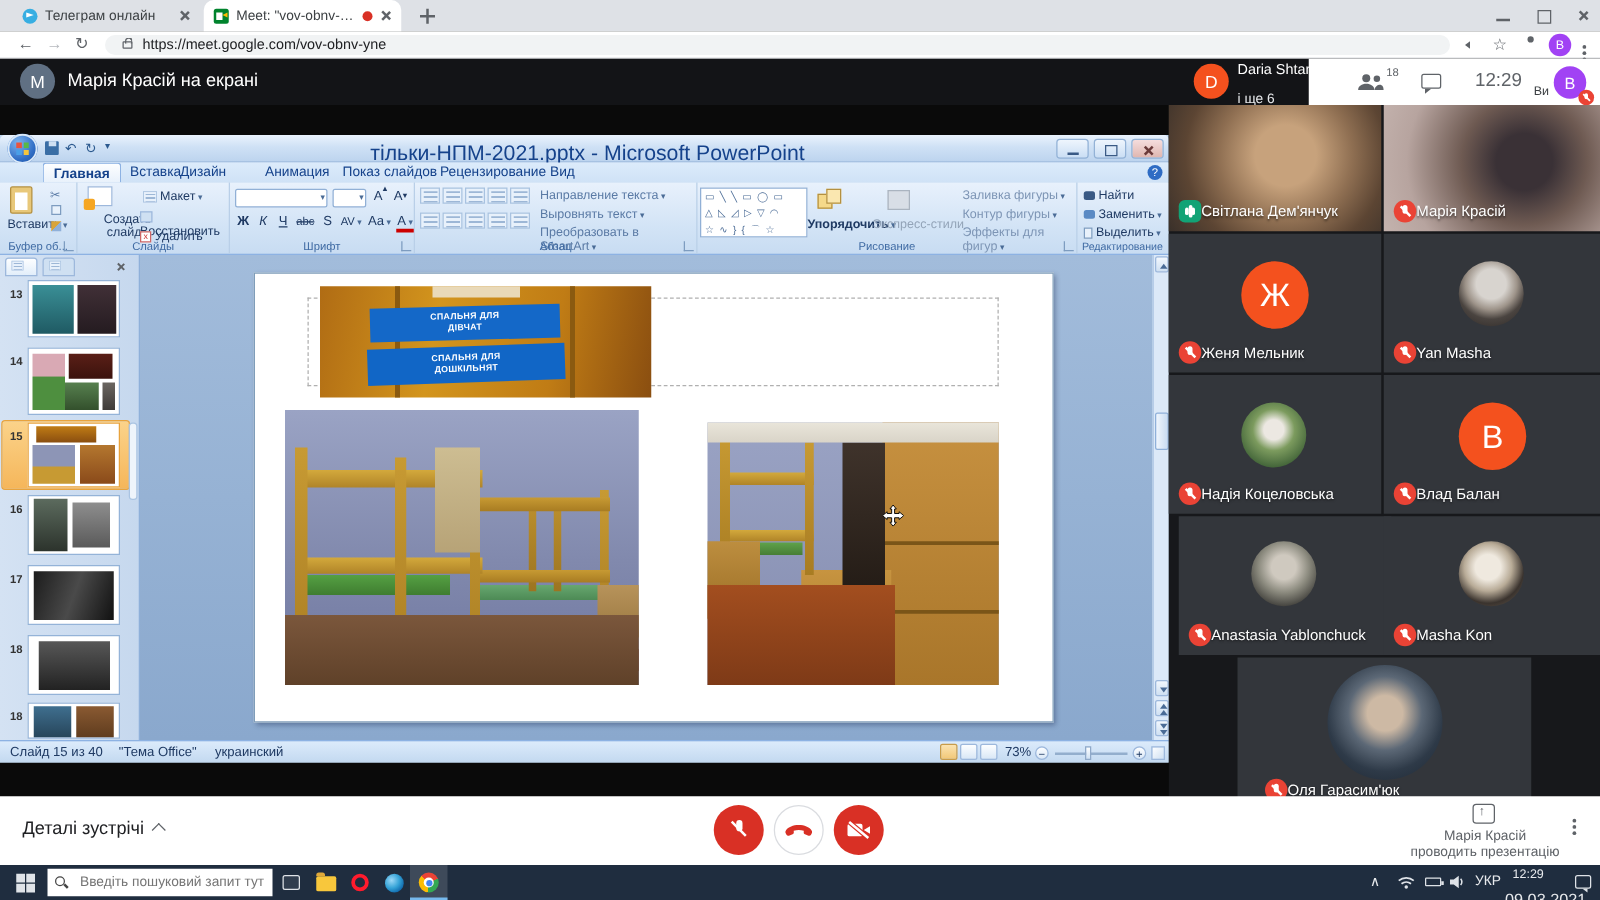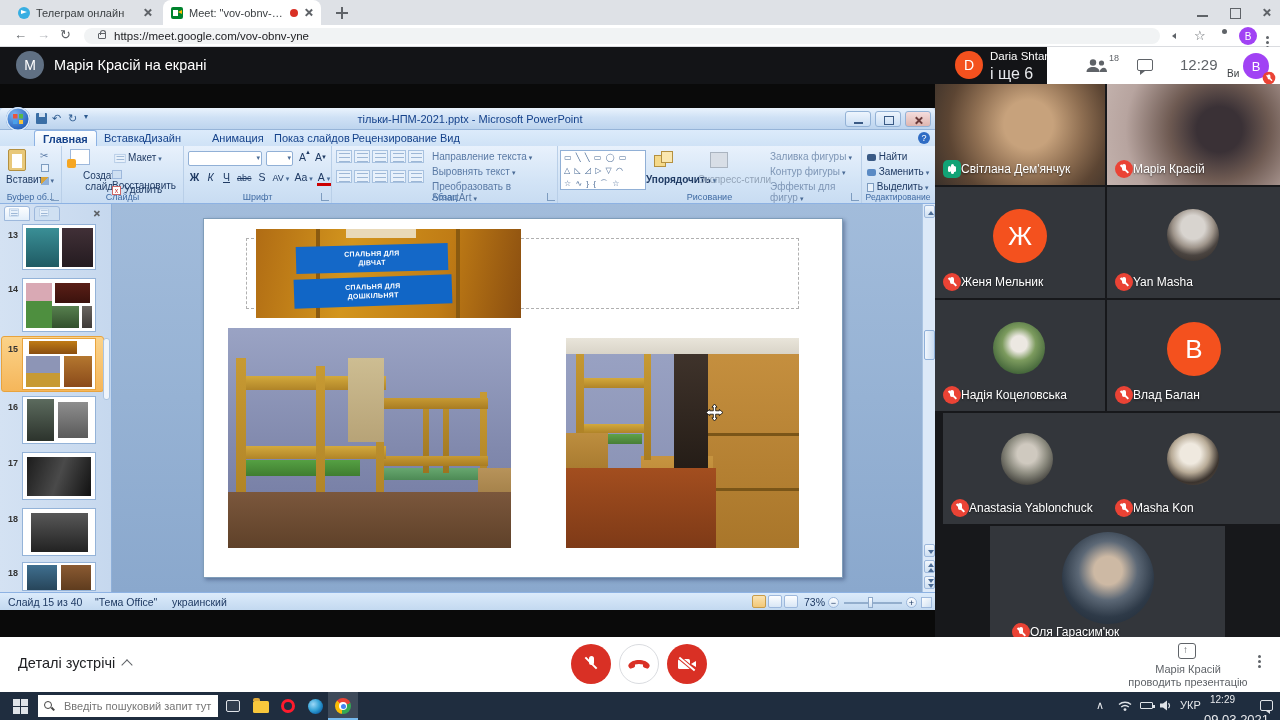--- a/index.html
+++ b/index.html
@@ -179,21 +179,21 @@
     <span class="tb-ico puz" style="left:1219px;top:7px"></span>
     <span class="avatarB" style="left:1239px;top:2px">B</span>
     <span class="dots3" style="left:1266px;top:16px"></span>
   </div>
 
   <div class="mhead">
     <div class="mavatar" style="left:16px;top:4px;background:#607083">M</div>
     <div style="position:absolute;left:54px;top:10px;color:#fff;font-size:14.5px">Марія Красій на екрані</div>
     <div class="mavatar" style="left:955px;top:4px;background:#f4511e">D</div>
     <div style="position:absolute;left:990px;top:3px;color:#fff;font-size:11.5px">Daria Shtanko</div>
-    <div style="position:absolute;left:990px;top:18px;color:#e8eaed;font-size:16px">і ще 6</div>
+    <div style="position:absolute;left:990px;top:26px;color:#e8eaed;font-size:11px">і ще 6</div>
     <div class="whiteseg">
       <svg style="position:absolute;left:38px;top:11px" width="22" height="15">
           <g fill="#5f6368">
             <circle cx="8" cy="4.5" r="3.2"></circle>
             <path d="M1.5 14c0-3.2 3-5 6.5-5s6.5 1.8 6.5 5z"></path>
             <circle cx="16.5" cy="5" r="2.6"></circle>
             <path d="M14.5 14c.4-2.6 2.4-4.2 4.3-4.2 1.9 0 3.2 1.8 3.2 4.2z"></path>
           </g>
         </svg>
       <span class="count-sup" style="left:62px;top:6px">18</span>
@@ -208,21 +208,21 @@
   <div class="abs" style="left:0;top:84px;width:935px;height:553px;background:#0a0a0a">
 
     <div class="ppt" style="top:24px">
 
       <div class="ppt-title">
         <div class="orb"></div>
         <div class="save-ico"></div>
         <span class="qat-ico" style="left:52px">↶</span>
         <span class="qat-ico" style="left:68px">↻</span>
         <span class="qat-ico" style="left:84px;font-size:8px">▾</span>
-        <div style="position:absolute;left:250px;width:440px;text-align:center;top:5px;font-size:11px;color:#15428b">тільки-НПМ-2021.pptx - Microsoft PowerPoint</div>
+        <div style="position:absolute;left:250px;width:440px;text-align:center;top:5px;font-size:17px;color:#15428b">тільки-НПМ-2021.pptx - Microsoft PowerPoint</div>
         <div class="wbtns wb-min" style="left:845px"></div>
         <div class="wbtns wb-rest" style="left:875px"></div>
         <div class="wbtns close-b wb-x" style="left:905px"></div>
       </div>
 
       <div class="ptabs">
         <span class="ptab on" style="left:34px">Главная</span>
         <span class="ptab" style="left:96px">Вставка</span>
         <span class="ptab" style="left:136px">Дизайн</span>
         <span class="ptab" style="left:204px">Анимация</span>

